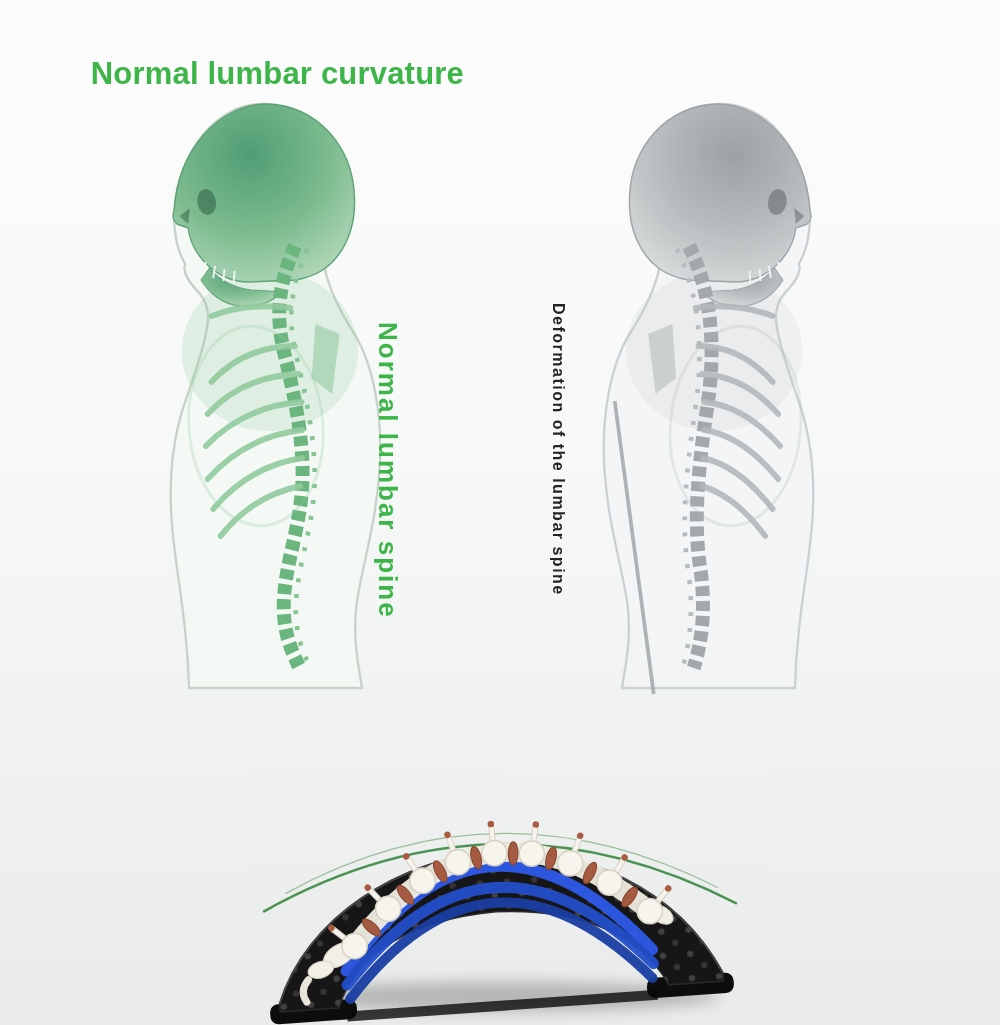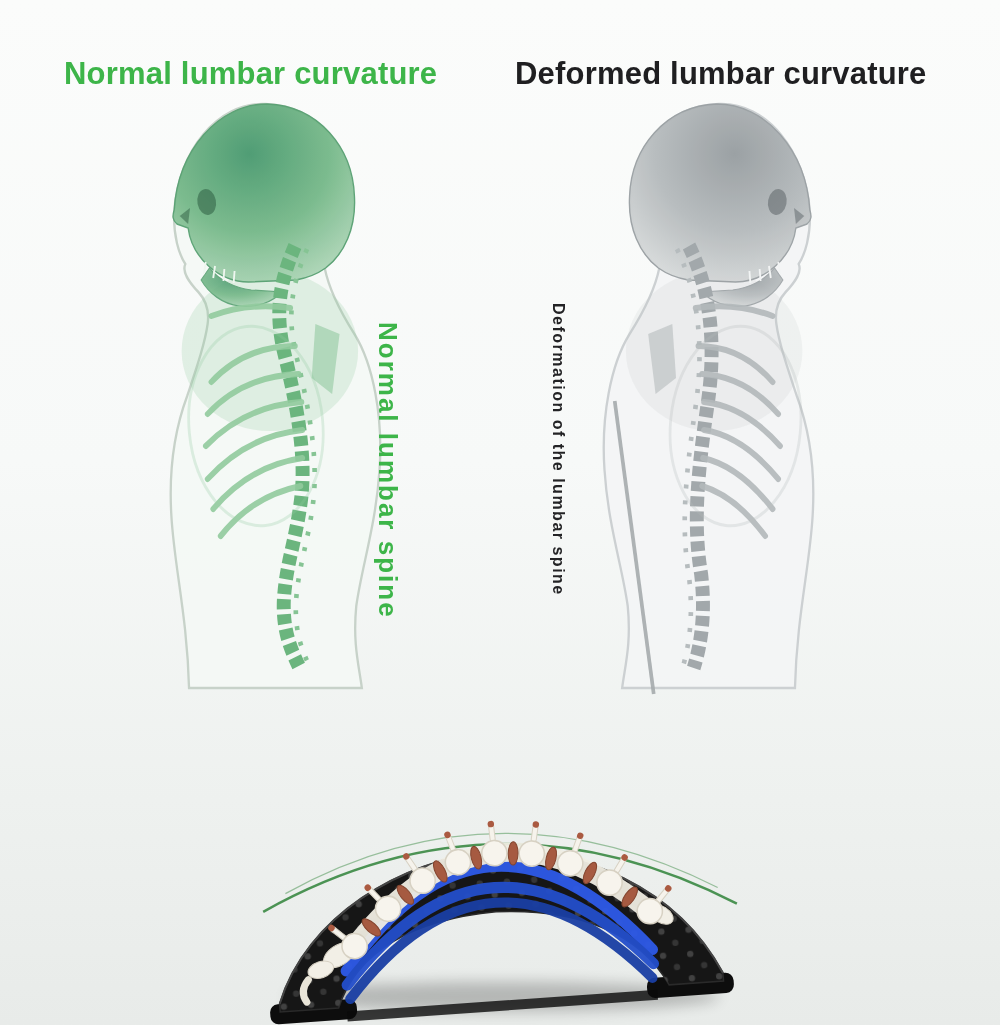--- a/index.html
+++ b/index.html
@@ -4,41 +4,40 @@
 <title>Lumbar curvature comparison</title>
 <style>
   html,body{margin:0;padding:0;background:#ffffff;}
   .canvas{
     position:relative; width:1000px; height:1025px; overflow:hidden;
     font-family:"Liberation Sans", sans-serif;
     background:linear-gradient(180deg,#fbfcfb 0%,#f7f9f8 45%,#eef1ef 78%,#e8ebe9 100%);
   }
   .heading{
     position:absolute; top:56px; margin:0; font-weight:bold; font-size:31px;
-    letter-spacing:.2px; text-align:left; white-space:nowrap;
+    letter-spacing:.2px; text-align:right; white-space:nowrap;
   }
   #h-left{ left:64px; width:400px; color:#3db549; }
   #h-right{ left:515px; width:435px; color:#1f1f21; }
   .vcap{
     position:absolute; writing-mode:vertical-rl; font-weight:bold; white-space:nowrap;
   }
   #cap-left{ left:372px; top:322px; font-size:26px; color:#3db549; letter-spacing:2px; }
   #cap-right{ left:549px; top:303px; font-size:16px; color:#232325; letter-spacing:1.5px; }
   .fig{ position:absolute; top:96px; width:288px; height:600px; }
   #fig-left{ left:98px; }
   #fig-right{ left:598px; transform:scaleX(-1); }
   #product{ position:absolute; left:245px; top:742px; width:505px; height:283px; }
 </style>
 </head>
 <body>
 
 <div class="canvas">
 
   <h2 class="heading" id="h-left">Normal lumbar curvature</h2>
-  <h2 class="heading" id="h-right">Deformed lumbar curvature</h2>
 
   <svg class="fig" id="fig-left" viewBox="0 0 310 600" preserveAspectRatio="none">
     <defs>
       <radialGradient id="skullGreen" cx="42%" cy="28%" r="80%">
         <stop offset="0%" stop-color="#4a9a70"></stop>
         <stop offset="55%" stop-color="#77b98a"></stop>
         <stop offset="100%" stop-color="#b2d8bb"></stop>
       </radialGradient>
     </defs>
     <g>

